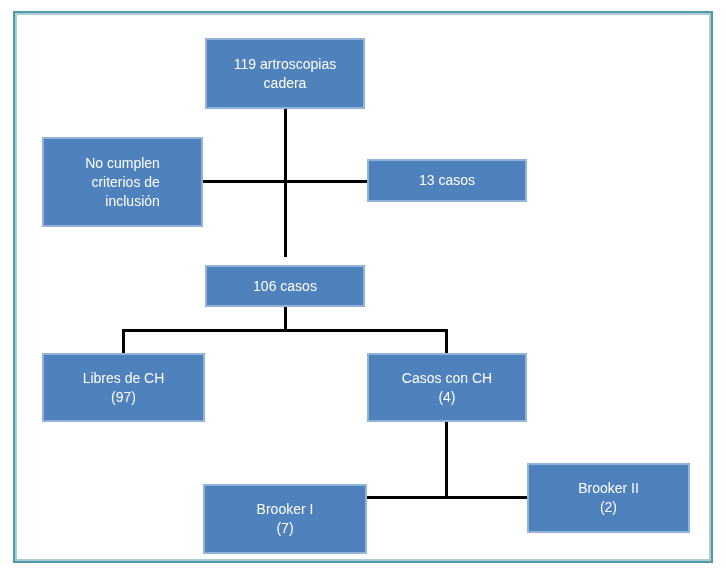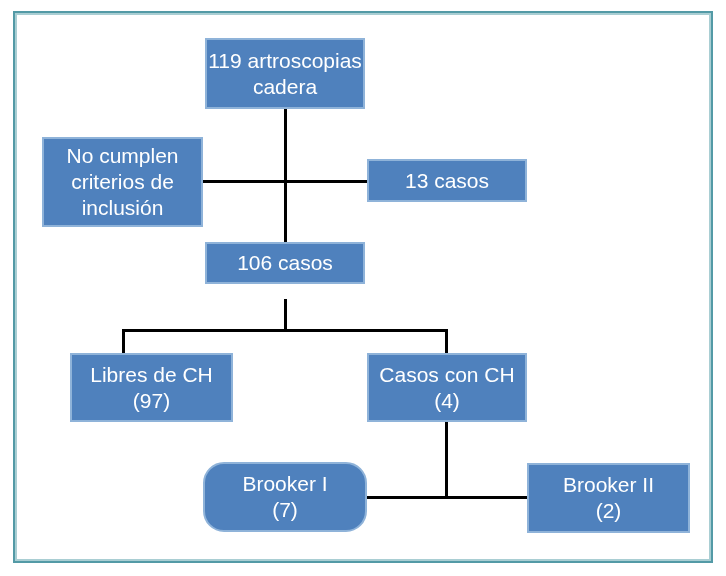--- a/index.html
+++ b/index.html
@@ -30,36 +30,36 @@
     background: var(--node-fill, #4f81bd);
     border: 2px solid var(--node-border, #8fb3d9);
     box-sizing: border-box;
     display: flex;
     align-items: center;
     justify-content: center;
     text-align: center;
   }
   .node-label {
     color: var(--node-text, #ffffff);
-    font-size: 21px;
-    line-height: 26px;
+    font-size: 14px;
+    line-height: 19px;
     white-space: pre-line;
   }
   .connector {
     position: absolute;
     background: var(--connector, #000000);
   }
   
   .n-arthroscopies { left: 205px; top: 38px;  width: 160px; height: 71px; }
-  .n-excluded      { left: 42px;  top: 137px; width: 161px; height: 90px; }
+  .n-excluded      { left: 42px;  top: 137px; width: 161px; height: 90px; text-align: right; }
   .n-excluded-count{ left: 367px; top: 159px; width: 160px; height: 43px; text-align: center; }
-  .n-included      { left: 205px; top: 242px; width: 160px; height: 42px; }
-  .n-free-ch       { left: 42px;  top: 353px; width: 163px; height: 69px; margin-left: 28px; }
+  .n-included      { left: 205px; top: 265px; width: 160px; height: 42px; }
+  .n-free-ch       { left: 42px;  top: 353px; width: 163px; height: 69px; }
   .n-with-ch       { left: 367px; top: 353px; width: 160px; height: 69px; }
-  .n-brooker-i     { left: 203px; top: 462px; width: 164px; height: 70px; border-radius: 21px; }
+  .n-brooker-i     { left: 203px; top: 484px; width: 164px; height: 70px; }
   .n-brooker-ii    { left: 527px; top: 463px; width: 163px; height: 70px; }
   
   .c-v-top        { left: 284px; top: 109px; width: 3px;   height: 148px; }
   .c-h-exclusion  { left: 203px; top: 180px; width: 164px; height: 3px;   }
   .c-v-mid        { left: 284px; top: 299px; width: 3px;   height: 32px;  }
   .c-h-branch     { left: 122px; top: 329px; width: 326px; height: 3px;   }
   .c-v-branch-l   { left: 122px; top: 329px; width: 3px;   height: 24px;  }
   .c-v-branch-r   { left: 445px; top: 329px; width: 3px;   height: 24px;  }
   .c-v-with-ch    { left: 445px; top: 422px; width: 3px;   height: 76px;  }
   .c-h-brooker    { left: 367px; top: 496px; width: 160px; height: 3px;   }

